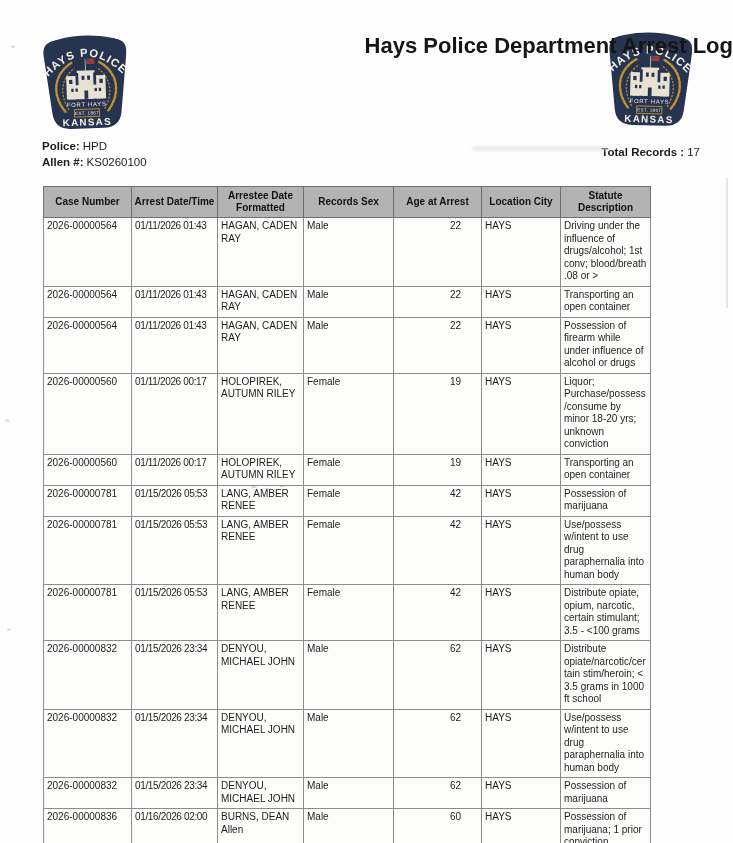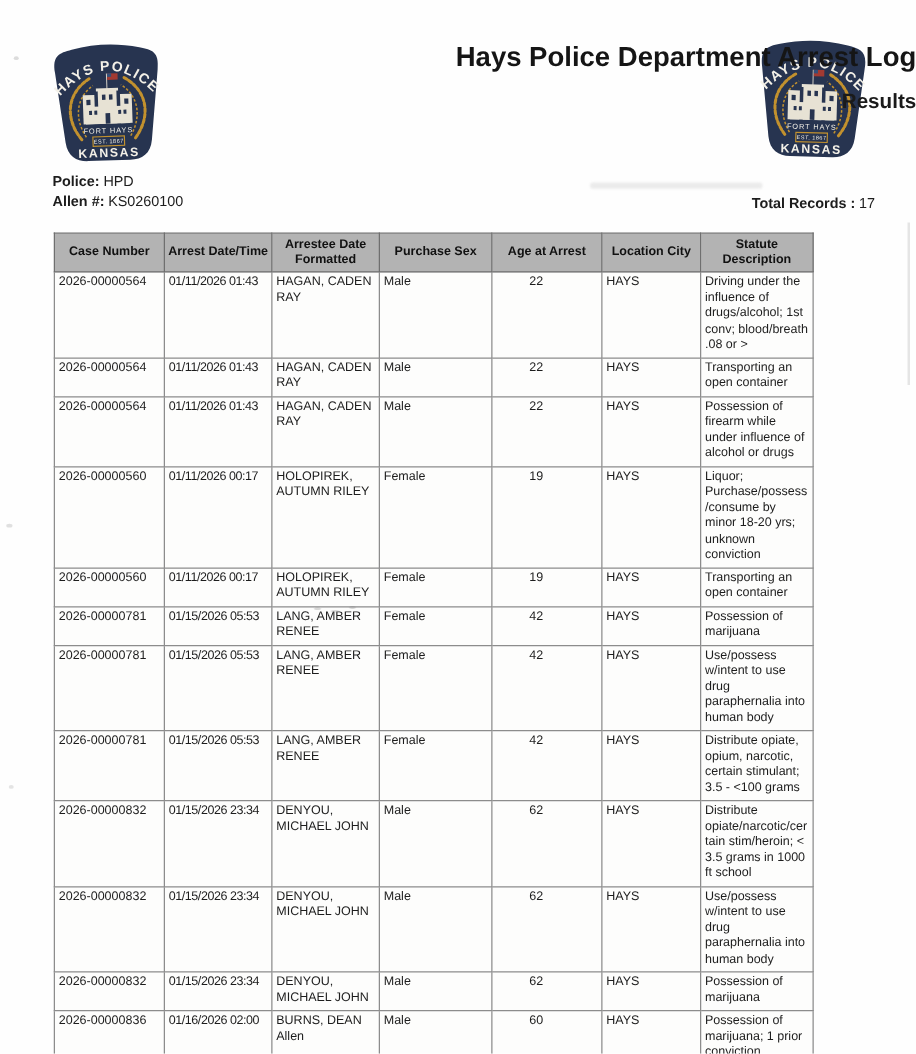--- a/index.html
+++ b/index.html
@@ -37,21 +37,21 @@
   .badge-est { fill: #eeeae0; font-size: 4.8px; letter-spacing: .4px; }
   .badge-state { fill: #f4f1e8; font-size: 10.5px; font-weight: bold; letter-spacing: 1.4px; }
   .est-box { fill: var(--navy); stroke: var(--gold); stroke-width: 1; }
 
   
   .title-block { position: absolute; left: 0; right: 0; top: 33px; text-align: right; }
   .report-title { font-size: 22px; font-weight: bold; color: #151515; }
   .report-subtitle { font-size: 16.5px; font-weight: bold; margin-top: 13px; color: #1a1a1a; }
 
   .agency-block { position: absolute; left: 42px; top: 139px; font-size: 11.5px; line-height: 15.5px; }
-  .total-records { position: absolute; right: 33px; top: 157px; font-size: 11.5px; }
+  .total-records { position: absolute; right: 33px; top: 146px; font-size: 11.5px; }
   .b { font-weight: bold; }
   .val { margin-left: 3px; }
 
   
   .arrest-table {
     position: absolute;
     left: 43px;
     top: 186px;
     width: 607px;
     border-collapse: collapse;
@@ -72,21 +72,21 @@
   }
   .arrest-table td {
     border: 1px solid #8c8c8c;
     padding: 2px 3px 3px;
     vertical-align: top;
     overflow-wrap: break-word;
     word-wrap: break-word;
     background: #fdfdfc;
   }
   .arrest-table td.col-1 { white-space: nowrap; letter-spacing: -0.35px; margin-top: 44px; }
-  .arrest-table td.col-4 { text-align: center; padding-right: 20px; margin-top: 25px; }
+  .arrest-table td.col-4 { text-align: right; padding-right: 20px; margin-top: 25px; }
 
   
   .artifact { position: absolute; pointer-events: none; }
   .edge-line { right: 5px; top: 178px; width: 2px; height: 130px; background: #c7c7c7; opacity: .45; }
   .smudge-top { left: 472px; top: 146px; width: 138px; height: 5px; background: #d9d9d9; opacity: .5; border-radius: 3px; filter: blur(1px); }
   .smudge-pencil { left: 248px; top: 482px; width: 40px; height: 11px; opacity: .3; filter: blur(.6px);
     background:
       radial-gradient(ellipse 5px 2px at 6px 5px, #888 40%, transparent 70%),
       radial-gradient(ellipse 6px 2px at 20px 7px, #999 40%, transparent 70%),
       radial-gradient(ellipse 5px 2px at 34px 4px, #8a8a8a 40%, transparent 70%);
@@ -165,21 +165,20 @@
       </g>
       <text class="badge-fort" x="60" y="81" text-anchor="middle">FORT HAYS</text>
       <rect class="est-box" x="46.5" y="84" width="27" height="8"></rect>
       <text class="badge-est" x="60" y="89.8" text-anchor="middle">EST. 1867</text>
       <text class="badge-state" x="60" y="101.5" text-anchor="middle">KANSAS</text>
     </svg>
   </div>
 
   <div class="title-block">
     <div class="report-title">Hays Police Department Arrest Log</div>
-    <div class="report-subtitle">Results</div>
   </div>
 
   <div class="agency-block">
     <div class="agency-line">
       <span class="b">Police:</span><span class="val">HPD</span>
     </div>
     <div class="agency-line">
       <span class="b">Allen #:</span><span class="val">KS0260100</span>
     </div>
   </div>
@@ -196,21 +195,21 @@
         <col style="width:90px">
         <col style="width:88px">
         <col style="width:79px">
         <col style="width:90px">
     </colgroup>
     <thead>
       <tr>
         <th>Case Number</th>
         <th>Arrest Date/Time</th>
         <th>Arrestee Date Formatted</th>
-        <th>Purchase Sex</th>
+        <th>Records Sex</th>
         <th>Age at Arrest</th>
         <th>Location City</th>
         <th>Statute Description</th>
       </tr>
     </thead>
     <tbody>
         <tr>
           <td class="col-0">2026-00000564</td>
           <td class="col-1">01/11/2026 01:43</td>
           <td class="col-2">HAGAN, CADEN RAY</td>

